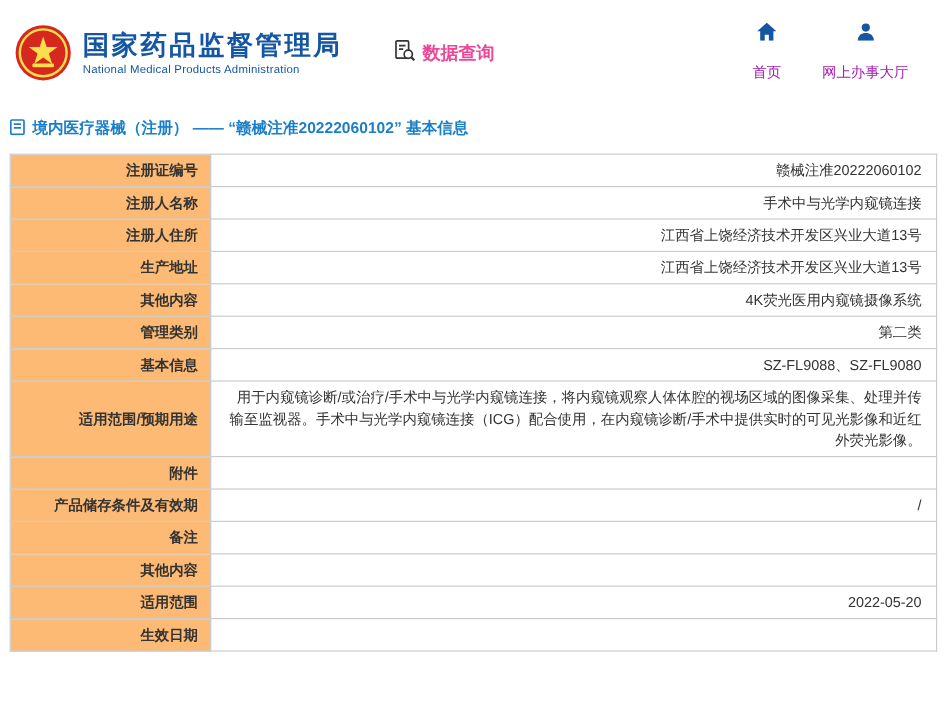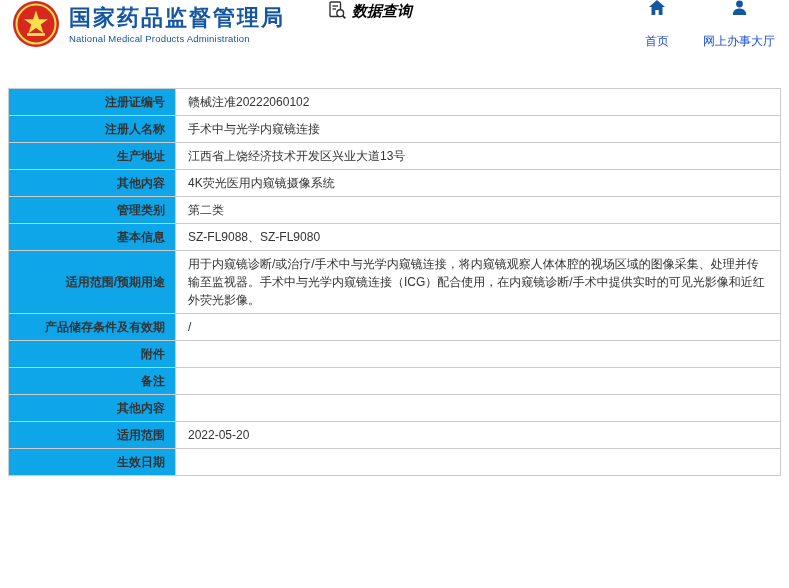--- a/index.html
+++ b/index.html
@@ -14,64 +14,64 @@
   html,body{background:#fff;}
   body{
     width:789px;height:588px;overflow:hidden;
     font-family:"Liberation Sans","DejaVu Sans",sans-serif;
     color:var(--text-dark);
   }
   .page{width:789px;height:588px;background:#fff;}
 
   
   .site-header{
-    height:88px;display:flex;align-items:flex-start;
-    padding:0 4px 0 12px;background:#ffffff;
+    height:88px;display:flex;align-items:center;
+    padding:0 22px 0 12px;background:#ffffff;
   }
   .brand{display:flex;align-items:center;}
   .emblem{width:48px;height:48px;flex:0 0 auto;display:block;}
   .brand-text{margin-left:9px;}
   .brand-cn{
     font-size:22px;font-weight:bold;color:var(--brand-blue);
     letter-spacing:2px;line-height:1.25;
   }
   .brand-en{font-size:9.5px;color:var(--brand-blue);margin-top:2px;letter-spacing:.2px;}
   .section{
     margin-left:42px;display:flex;align-items:center;gap:5px;
-    font-size:15px;font-weight:bold;color:#000000;font-style:italic;
+    font-size:15px;font-weight:bold;color:#ec4899;
   }
   .hnav{margin-left:auto;display:flex;gap:34px;margin-right:10px;}
   .hnav-item{
     display:flex;flex-direction:column;align-items:center;gap:15px;
-    font-size:12px;color:#1d4ed8;text-decoration:none;cursor:pointer;
+    font-size:12px;color:#a21caf;text-decoration:none;cursor:pointer;
   }
 
   
   .breadcrumb{
     display:flex;align-items:center;gap:6px;
     padding:10px 0 12px 8px;
     font-size:13px;font-weight:600;color:var(--link-blue);
   }
 
   
   .info-table{
     width:773px;margin-left:8px;
     border-collapse:collapse;table-layout:fixed;
     font-size:12px;
   }
   .info-table th{
     width:167px;text-align:right;vertical-align:middle;
     padding:4px 10px 4px 4px;height:21px;
     font-weight:bold;color:var(--text-dark);
-    border:1px solid var(--border-gray);background:#0ea5e9;
+    border:1px solid var(--border-gray);background:#fdba74;
     line-height:1.5;
     margin-left:44px;
   }
   .info-table td{
-    text-align:left;vertical-align:middle;
+    text-align:right;vertical-align:middle;
     padding:4px 12px;height:21px;
     color:var(--text-dark);border:1px solid var(--border-gray);
     line-height:1.5;word-break:break-all;
   }
 </style>
 </head>
 <body>
 
 <div class="page">
 
@@ -118,60 +118,74 @@
           <svg width="15" height="15" viewBox="0 0 15 15" aria-hidden="true">
             <circle cx="7.5" cy="4" r="3.4" fill="#1456A2"></circle>
             <path d="M0.8 15 C0.8 10.6 4 8.6 7.5 8.6 C11 8.6 14.2 10.6 14.2 15 Z" fill="#1456A2"></path>
           </svg>
         </span>
         <span>网上办事大厅</span>
       </a>
     </nav>
   </header>
 
+  <div class="breadcrumb">
+    <span>
+      <svg width="13" height="14" viewBox="0 0 13 14" fill="none" stroke="#1B7FC6" stroke-width="1.4" aria-hidden="true">
+        <rect x="1" y="1" width="11" height="12" rx="1"></rect>
+        <line x1="3.5" y1="4.5" x2="9.5" y2="4.5"></line>
+        <line x1="3.5" y1="7.5" x2="9.5" y2="7.5"></line>
+      </svg>
+    </span>
+    <span>境内医疗器械（注册） —— “赣械注准20222060102” 基本信息</span>
+  </div>
 
   <table class="info-table">
     <tbody id="table-body">
         <tr>
           <th>注册证编号</th>
           <td>赣械注准20222060102</td>
         </tr>
         <tr>
           <th>注册人名称</th>
           <td>手术中与光学内窥镜连接</td>
         </tr>
         <tr>
+          <th>注册人住所</th>
+          <td>江西省上饶经济技术开发区兴业大道13号</td>
+        </tr>
+        <tr>
           <th>生产地址</th>
           <td>江西省上饶经济技术开发区兴业大道13号</td>
         </tr>
         <tr>
           <th>其他内容</th>
           <td>4K荧光医用内窥镜摄像系统</td>
         </tr>
         <tr>
           <th>管理类别</th>
           <td>第二类</td>
         </tr>
         <tr>
           <th>基本信息</th>
           <td>SZ-FL9088、SZ-FL9080</td>
         </tr>
         <tr>
           <th>适用范围/预期用途</th>
           <td>用于内窥镜诊断/或治疗/手术中与光学内窥镜连接，将内窥镜观察人体体腔的视场区域的图像采集、处理并传输至监视器。手术中与光学内窥镜连接（ICG）配合使用，在内窥镜诊断/手术中提供实时的可见光影像和近红外荧光影像。</td>
         </tr>
         <tr>
+          <th>附件</th>
+          <td></td>
+        </tr>
+        <tr>
           <th>产品储存条件及有效期</th>
           <td>/</td>
         </tr>
         <tr>
-          <th>附件</th>
-          <td></td>
-        </tr>
-        <tr>
           <th>备注</th>
           <td></td>
         </tr>
         <tr>
           <th>其他内容</th>
           <td></td>
         </tr>
         <tr>
           <th>适用范围</th>
           <td>2022-05-20</td>

